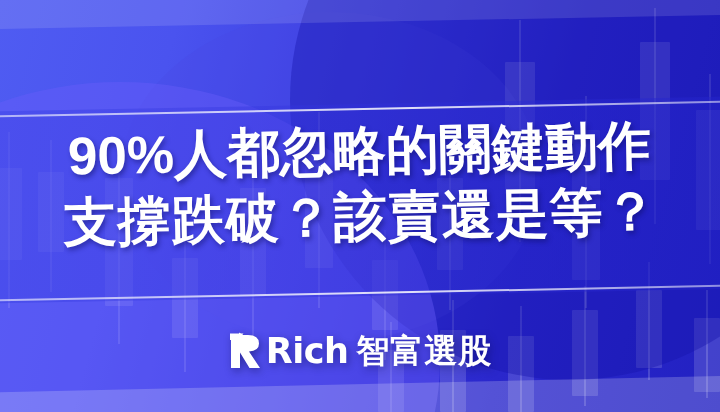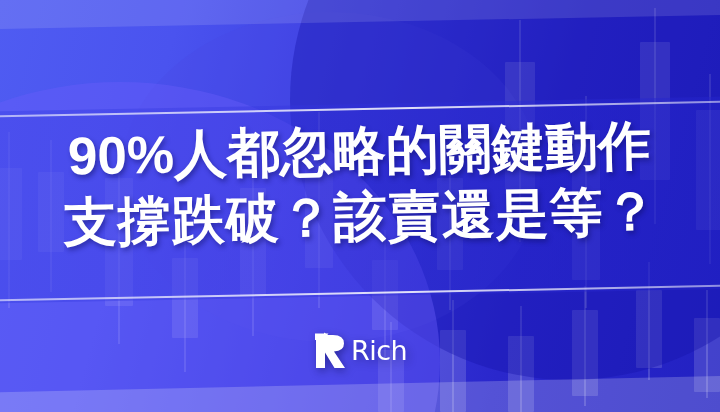--- a/index.html
+++ b/index.html
@@ -144,22 +144,22 @@
     gap: 3px;
     filter: drop-shadow(2px 3px 4px rgba(10,10,80,0.45));
   }
   .logo-mark {
     width: 34px; height: 38px;
     position: relative;
     flex: none;
     margin-right: 1px;
   }
   .logo-rich {
-    font-size: 27px;
-    font-weight: normal;
+    font-size: 35px;
+    font-weight: bold;
     color: #ffffff;
     letter-spacing: -0.5px;
     line-height: 38px;
     font-family: "DejaVu Sans", sans-serif;
   }
   .logo-cn {
     font-size: 33px;
     font-weight: bold;
     color: #ffffff;
     letter-spacing: 1px;
@@ -265,15 +265,16 @@
 
   <div class="logo">
     <span class="logo-mark">
       <svg width="34" height="38" viewBox="0 0 34 38" aria-hidden="true">
         <path d="M3 3 H20 Q31 3 31 11.5 Q31 19 21 19.6 L32 36 H21.5 L12 20.5 V36 H3 Z" fill="#ffffff"></path>
         <path d="M2 1.5 L15.5 1.5 L9 8 L2 8 Z" fill="#ffffff"></path>
         <path d="M11 0.5 L20.5 6.2 L11 11.5 Z" fill="#ffffff"></path>
       </svg>
     </span>
     <span class="logo-rich">Rich</span>
+    <span class="logo-cn">智富選股</span>
   </div>
 
 </div>
 
 </body></html>

